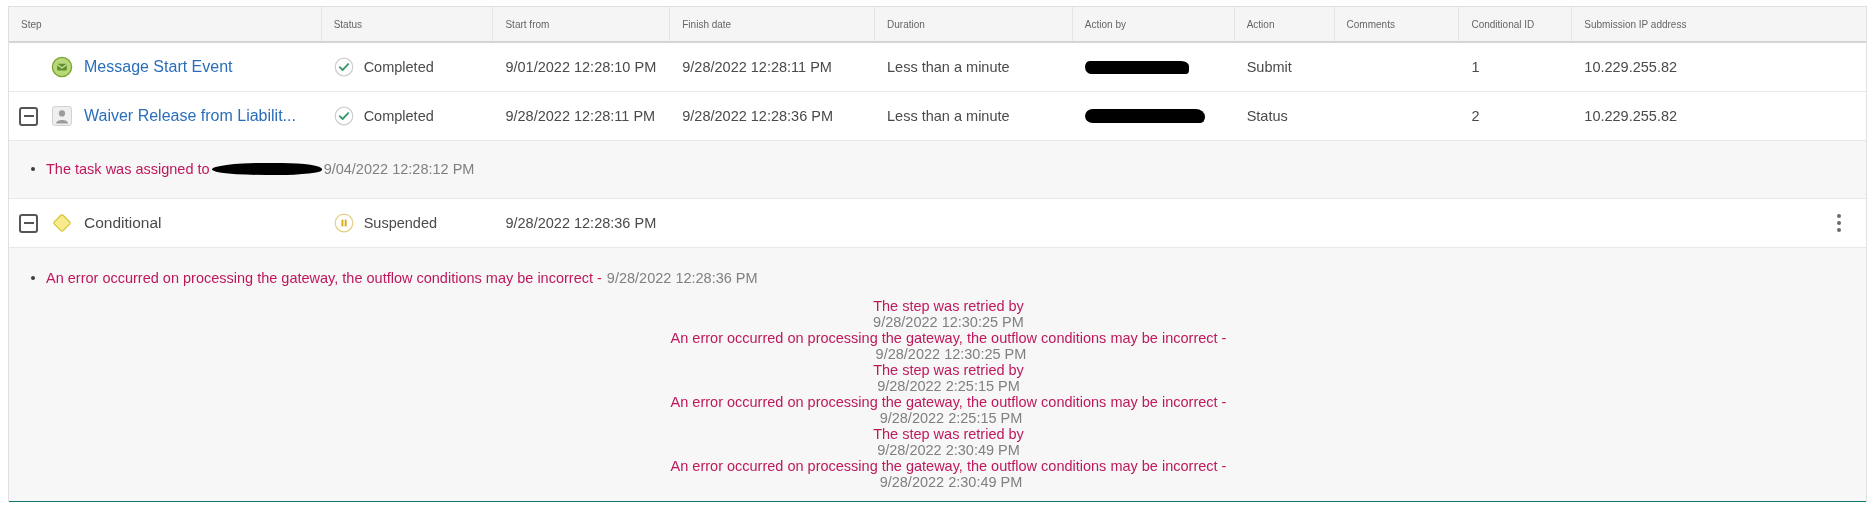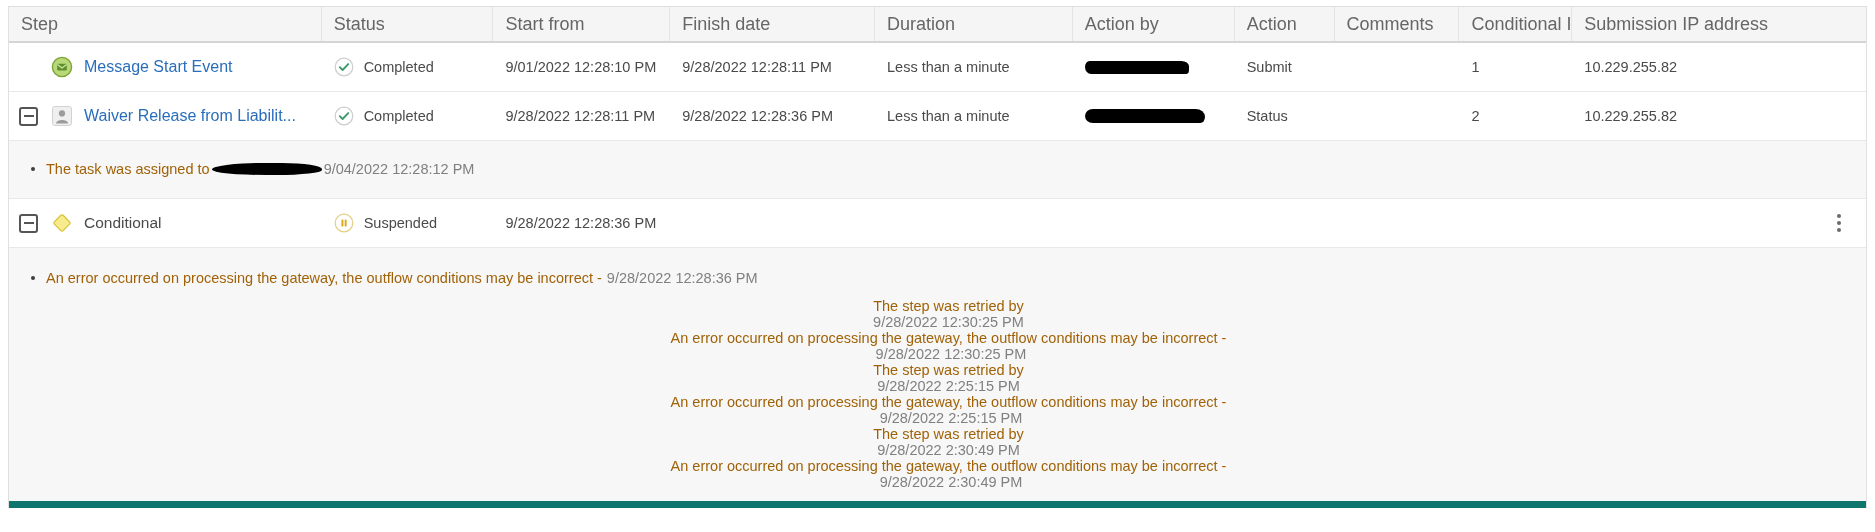--- a/index.html
+++ b/index.html
@@ -19,21 +19,21 @@
     width: 1859px;
     border: 1px solid #e0e0e0;
     border-bottom: none;
     background: #fff;
   }
 
   
   .hdr-row { display: flex; background: #f5f5f5; height: 36px; border-bottom: 2px solid #d5d5d5; }
   .hdr-cell {
     display: flex; align-items: center;
-    font-size: 18px; color: #666; font-weight: 400;
+    font-size: 10px; color: #666; font-weight: 400;
     padding: 0 12px;
     border-right: 1px solid #e4e4e4;
     white-space: nowrap; overflow: hidden;
   }
   .hdr-cell:last-child { border-right: none; }
 
   
   .c-step   { width: 313px; }
   .c-status { width: 172px; }
   .c-start  { width: 177px; }
@@ -85,21 +85,21 @@
   .log-item {
     display: flex; align-items: center;
     font-size: 14.5px; color: #3d3d3d;
     padding: 0 0 0 22px;
     height: 23px;
     white-space: nowrap;
   }
   .log-item + .log-item { margin-top: 0px; flex-direction: column; }
   .bullet { width: 4px; height: 4px; border-radius: 50%; background: #3d3d3d; margin-right: 11px; min-width:4px; }
   .log-ts { color: #808080; }
-  .log-txt { color: #a16207; }
+  .log-txt { color: #be185d; }
 
   
   .redact {
     display: inline-block;
     background: #000;
     vertical-align: middle;
     position: relative;
   }
   .redact.r-a { width: 110px; height: 12px; border-radius: 50% 40% 45% 55% / 60% 55% 45% 50%; }
   .redact.r-b { width: 120px; height: 13px; border-radius: 45% 55% 50% 45% / 55% 60% 50% 45%; }
@@ -112,21 +112,21 @@
   
   .kebab {
     position: absolute; right: 18px; top: 50%; transform: translateY(-50%);
     width: 18px; height: 22px;
     display: flex; flex-direction: column; align-items: center; justify-content: center;
     cursor: pointer;
   }
   .kebab i { display:block; width: 4px; height: 4px; background: #6b6b6b; border-radius: 50%; margin: 1.5px 0; }
 
   .row-rel { position: relative; }
-  .bottom-rule { border-bottom: 7px solid #0f766e; }
+  .bottom-rule { border-bottom: 1px solid #0f766e; }
 </style>
 </head>
 <body>
 
 <div class="page">
   <div class="grid">
 
     <div class="hdr-row">
       <div class="hdr-cell c-step">Step</div>
       <div class="hdr-cell c-status">Status</div>

